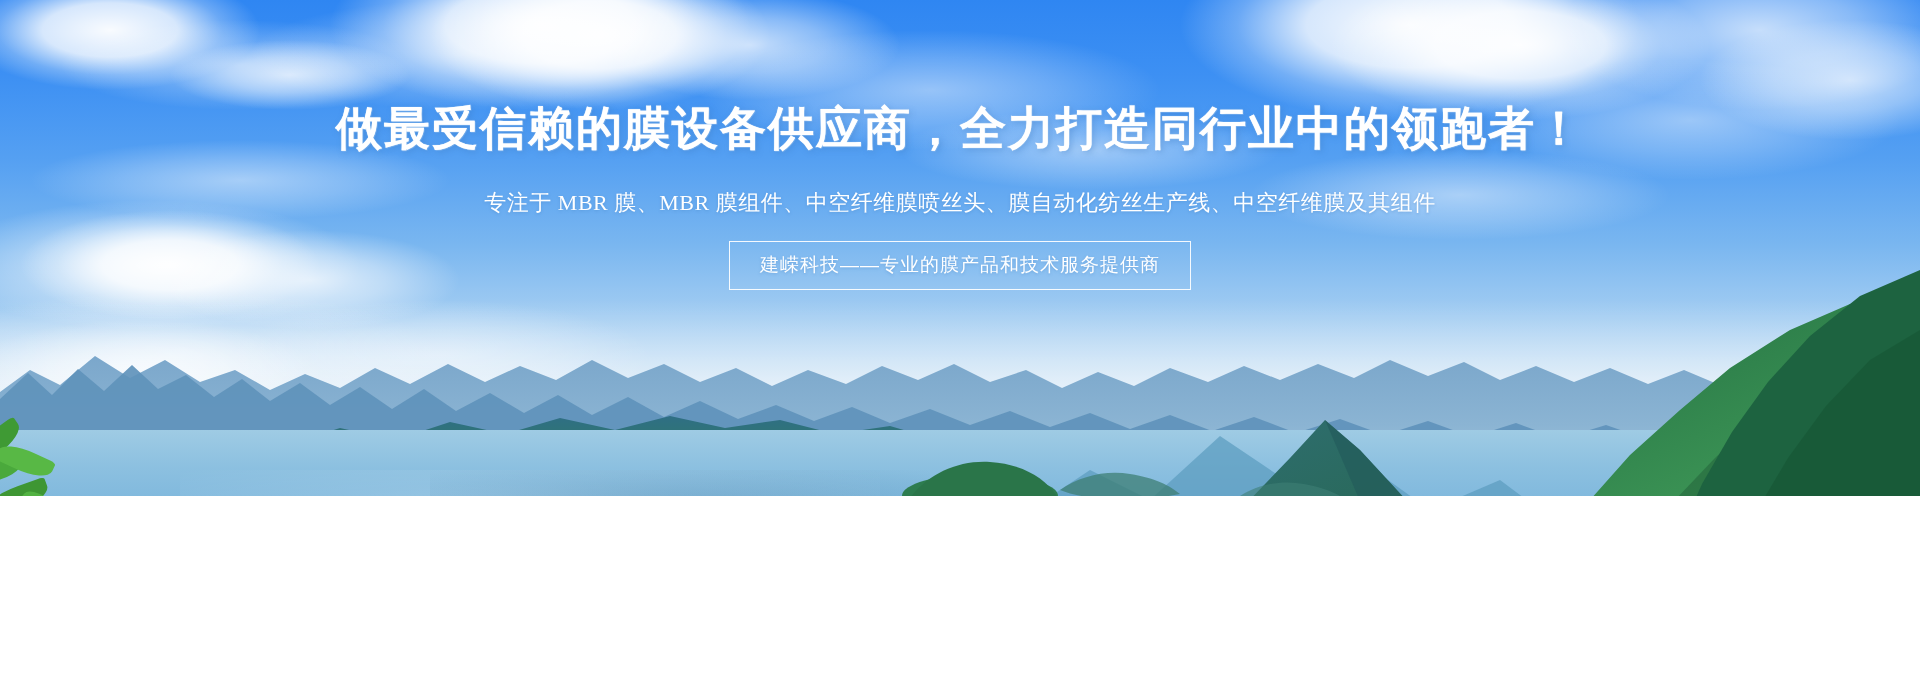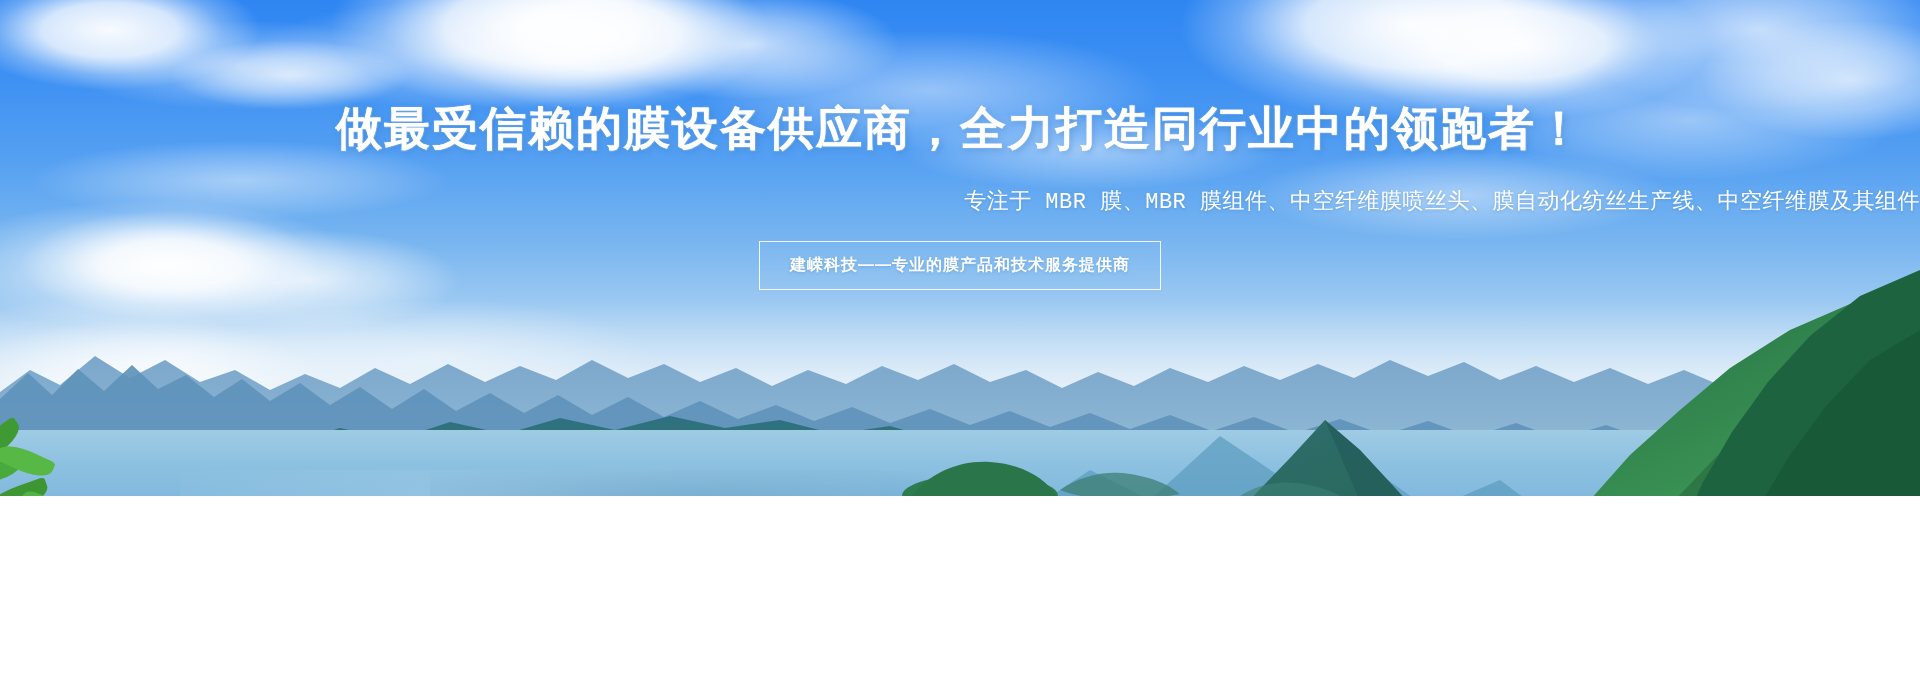--- a/index.html
+++ b/index.html
@@ -125,44 +125,42 @@
     position: absolute;
     left: 0;
     top: 186px;
     width: 1920px;
     font-size: 22px;
     line-height: 34px;
     color: #ffffff;
     letter-spacing: 0.5px;
     white-space: nowrap;
     text-shadow: 0 1px 3px rgba(70,130,195,0.45);
-    font-family: Liberation Mono, monospace;
-    text-align: right;
+    font-family: Liberation Serif, serif;
   }
 
   .tagline-wrap {
     position: absolute;
     left: 0;
     top: 241px;
     width: 1920px;
     display: flex;
     justify-content: center;
   }
   .tagline-box {
     border: 1px solid rgba(255,255,255,0.92);
     padding: 11px 30px 12px 30px;
-    font-size: 16px;
+    font-size: 19px;
     line-height: 24px;
     color: #ffffff;
     letter-spacing: 1px;
     white-space: nowrap;
     text-shadow: 0 1px 3px rgba(70,130,195,0.40);
     background: rgba(255,255,255,0.02);
     font-family: "Liberation Sans", "DejaVu Sans", sans-serif;
-    font-weight: bold;
   }
 
   
   .tree-leaf {
     position: absolute;
     border-radius: 60% 10% 60% 10%;
     pointer-events: none;
   }
 </style>
 </head>

